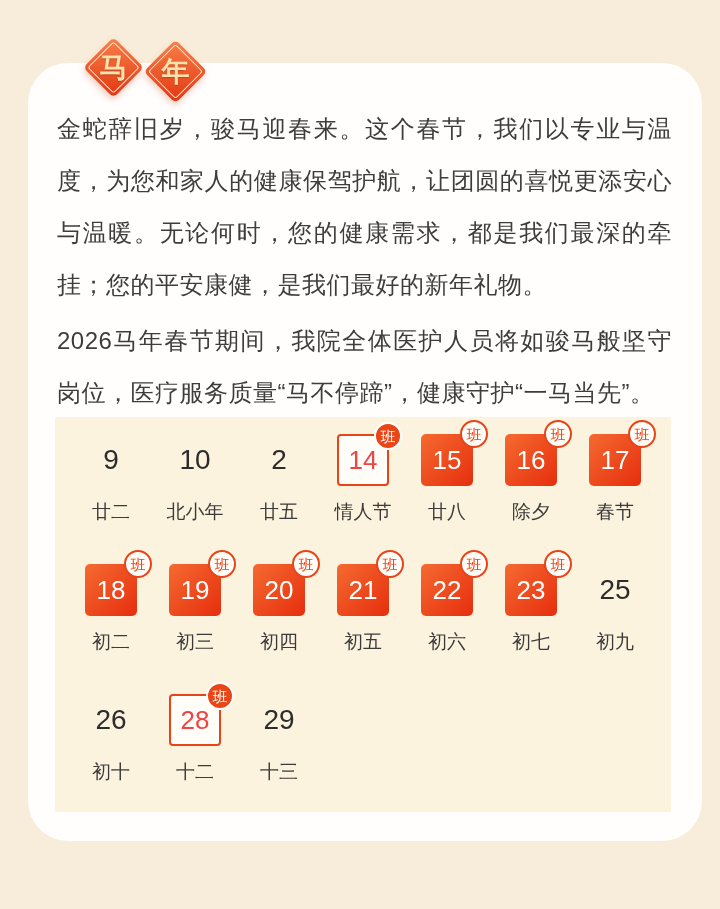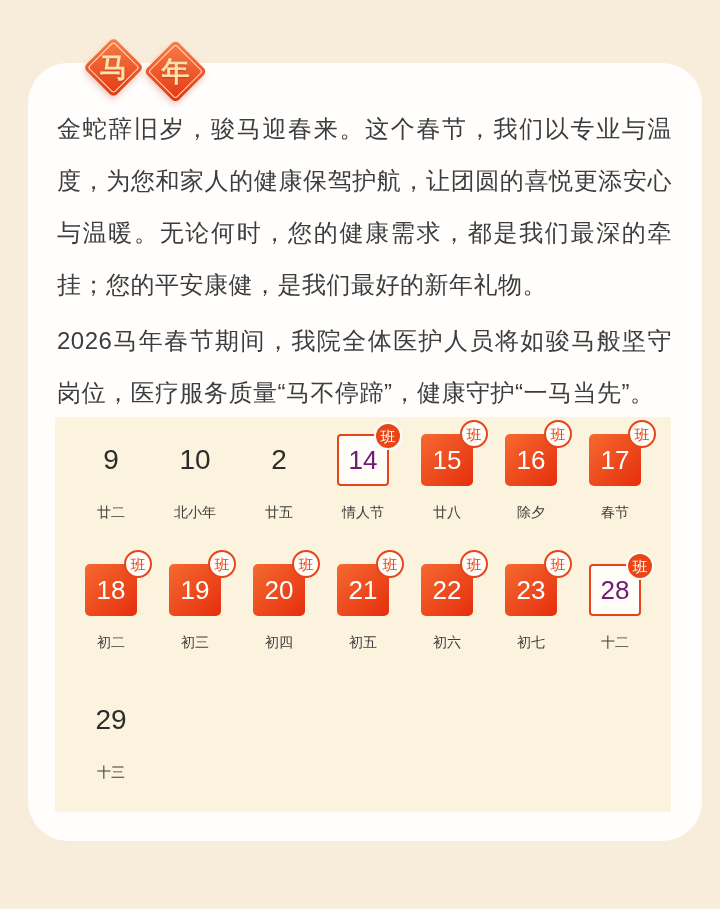--- a/index.html
+++ b/index.html
@@ -104,39 +104,39 @@
     background:#fffdf8; color:#e8441a; border:2px solid #e8441a;
   }
 
   
   .type-outline .daybox {
     width:52px; height:52px;
     border-radius:4px;
     background:#fffdf8;
     border:2px solid #e8441a;
   }
-  .type-outline .num { font-size:26px; color:#701a75; }
+  .type-outline .num { font-size:26px; color:#ef4444; }
   .type-outline .badge {
     background:#ea4517; color:#ffffff; border:2px solid #ffffff;
   }
 
   .badge {
     position:absolute;
     top:-14px; right:-15px;
     width:28px; height:28px;
     border-radius:50%;
     display:flex; align-items:center; justify-content:center;
     font-size:15px;
     line-height:1;
   }
 
   .lunar {
     margin-top:11px;
     height:26px; line-height:26px;
-    font-size:14px;
+    font-size:19px;
     color:#3a3a3a;
     white-space:nowrap;
   }
 </style>
 </head>
 <body>
 
 <div class="diamond d1">
   <span class="ch">马</span>
 </div>
@@ -280,21 +280,39 @@
         <div class="num-area">
             <div class="daybox">
           <span class="num">23</span>
           <span class="badge">班</span>
         </div>
           </div>
         <div class="lunar">初七</div>
       </div>
 
 
-
+      <div class="cell type-none">
+        <div class="num-area">
+            <div class="daybox">
+          <span class="num">25</span>
+
+        </div>
+          </div>
+        <div class="lunar">初九</div>
+      </div>
+
+      <div class="cell type-none">
+        <div class="num-area">
+            <div class="daybox">
+          <span class="num">26</span>
+
+        </div>
+          </div>
+        <div class="lunar">初十</div>
+      </div>
 
 
       <div class="cell type-outline">
         <div class="num-area">
             <div class="daybox">
           <span class="num">28</span>
           <span class="badge">班</span>
         </div>
           </div>
         <div class="lunar">十二</div>

